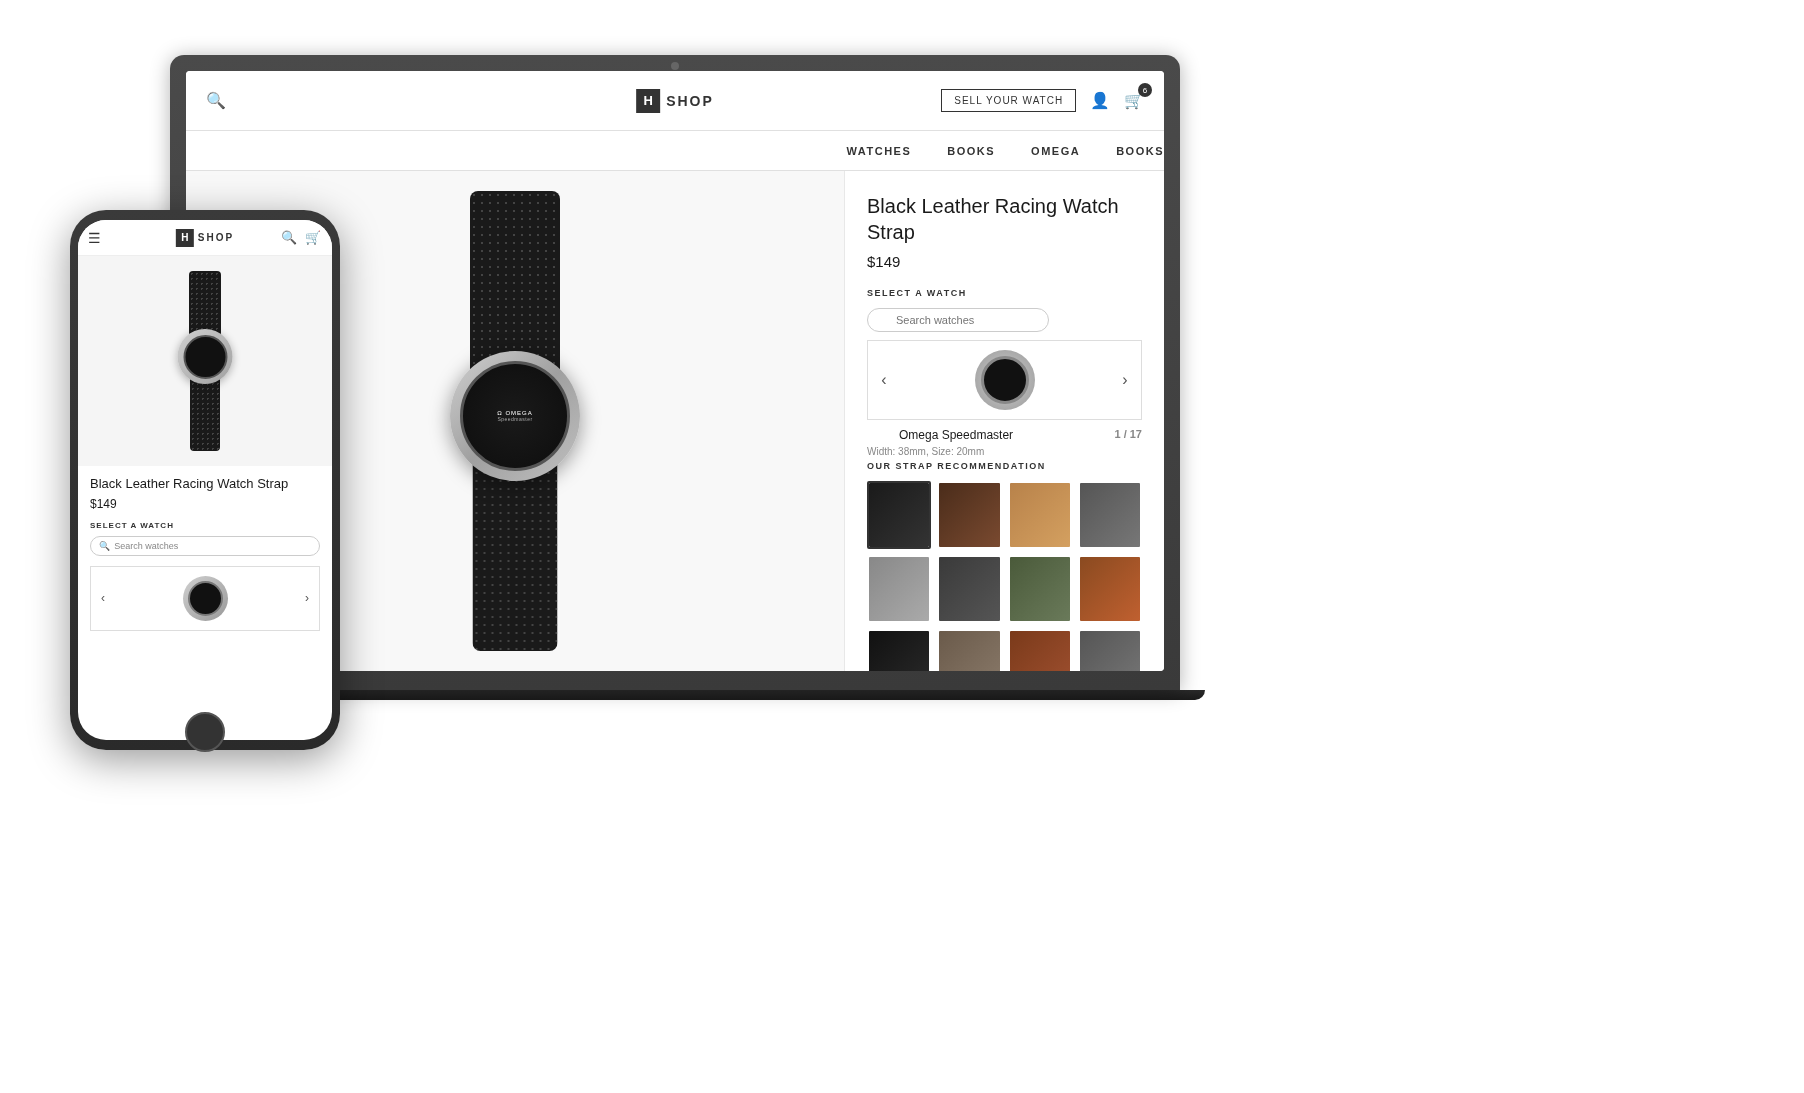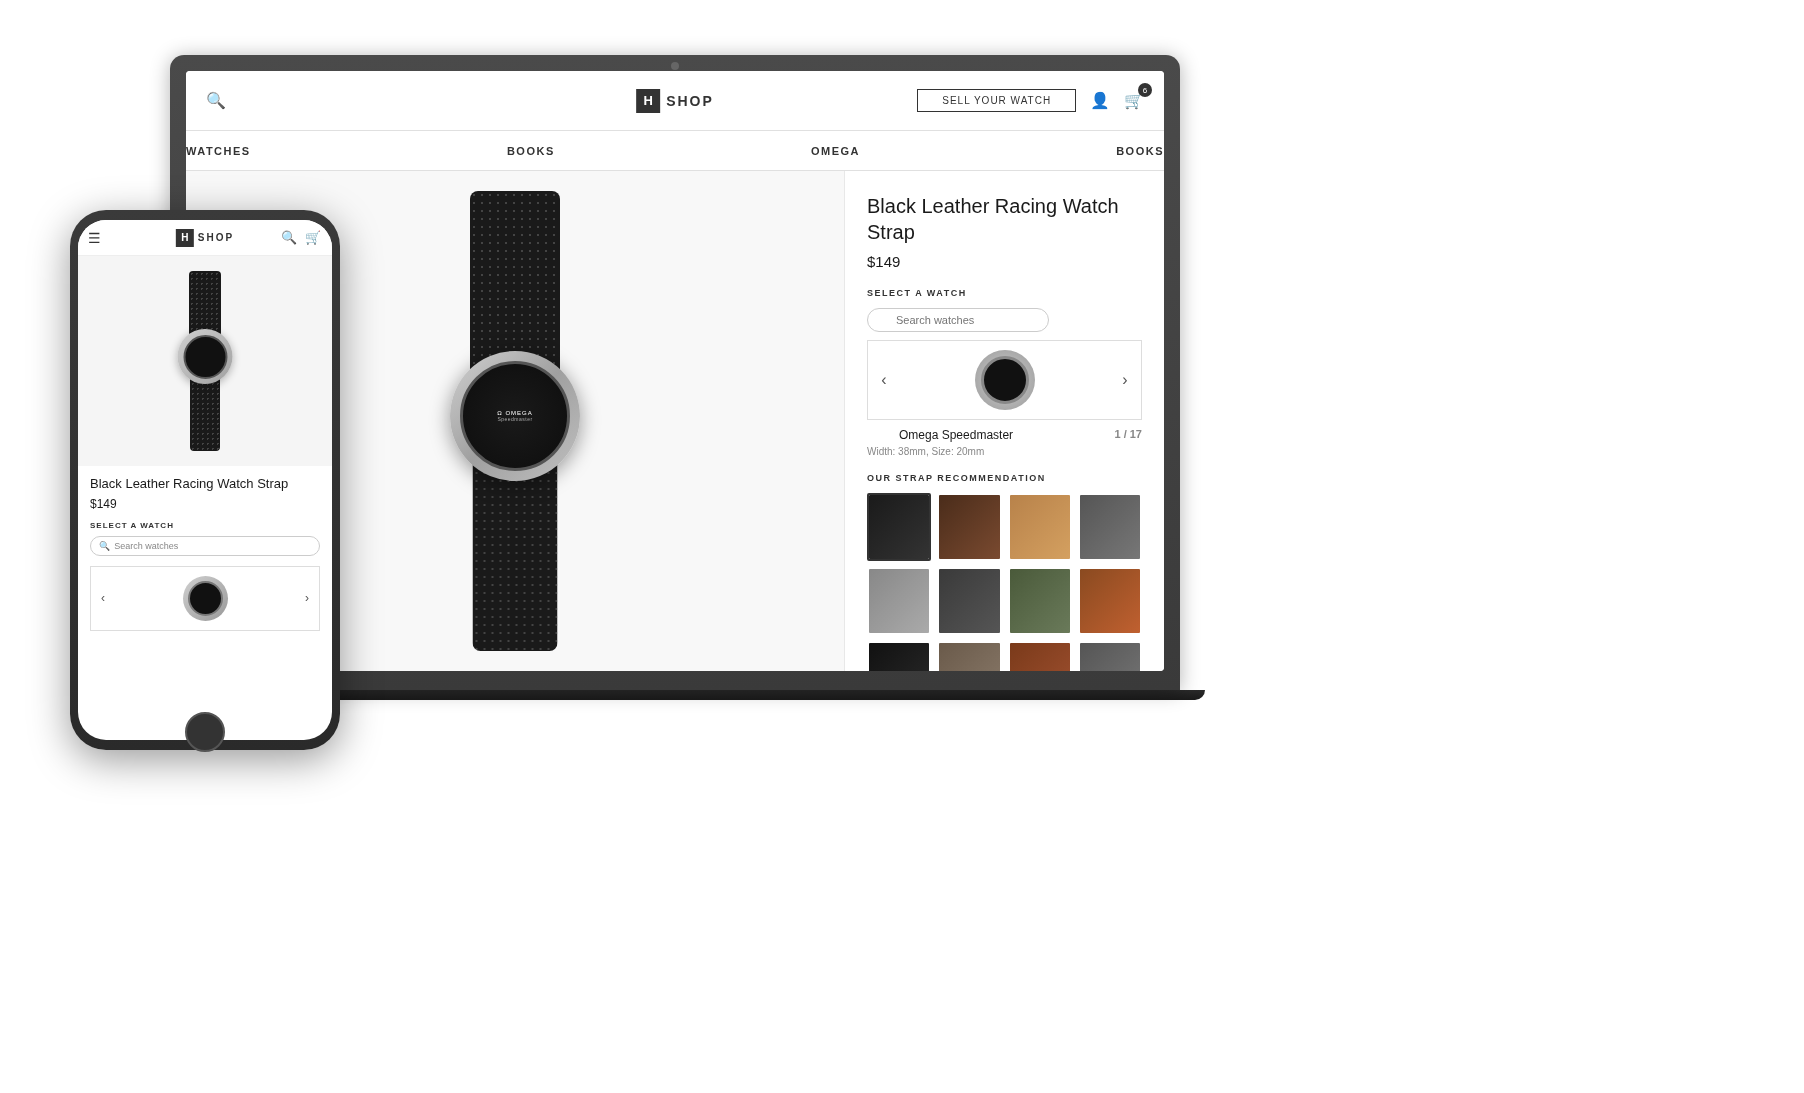--- a/index.html
+++ b/index.html
@@ -132,21 +132,21 @@
 
     .site-header-right {
       margin-left: auto;
       display: flex;
       align-items: center;
       gap: 14px;
     }
 
     .sell-watch-btn {
       border: 1px solid #333;
-      padding: 5px 24px;
+      padding: 5px 12px;
       font-size: 10px;
       letter-spacing: 1px;
       cursor: pointer;
       background: white;
       color: #333;
       font-weight: 500;
     }
 
     .header-icon {
       font-size: 16px;
@@ -169,21 +169,21 @@
       align-items: center;
       justify-content: center;
     }
 
     .site-nav {
       height: 40px;
       background: white;
       border-bottom: 1px solid #e0e0e0;
       display: flex;
       align-items: center;
-      justify-content: space-between;
+      justify-content: flex-end;
       gap: 36px;
     }
 
     .nav-item {
       font-size: 11px;
       font-weight: 600;
       letter-spacing: 1.5px;
       color: #333;
       cursor: pointer;
     }
@@ -405,21 +405,21 @@
 
     .watch-counter {
       font-size: 11px;
       color: #888;
       font-weight: bold;
     }
 
     .watch-specs {
       font-size: 10px;
       color: #888;
-      margin-bottom: 16px;
+      margin-bottom: 4px;
     }
 
     .strap-recommendation-label {
       font-size: 9px;
       font-weight: 700;
       letter-spacing: 1.5px;
       color: #333;
       text-transform: uppercase;
       margin-bottom: 10px;
     }

